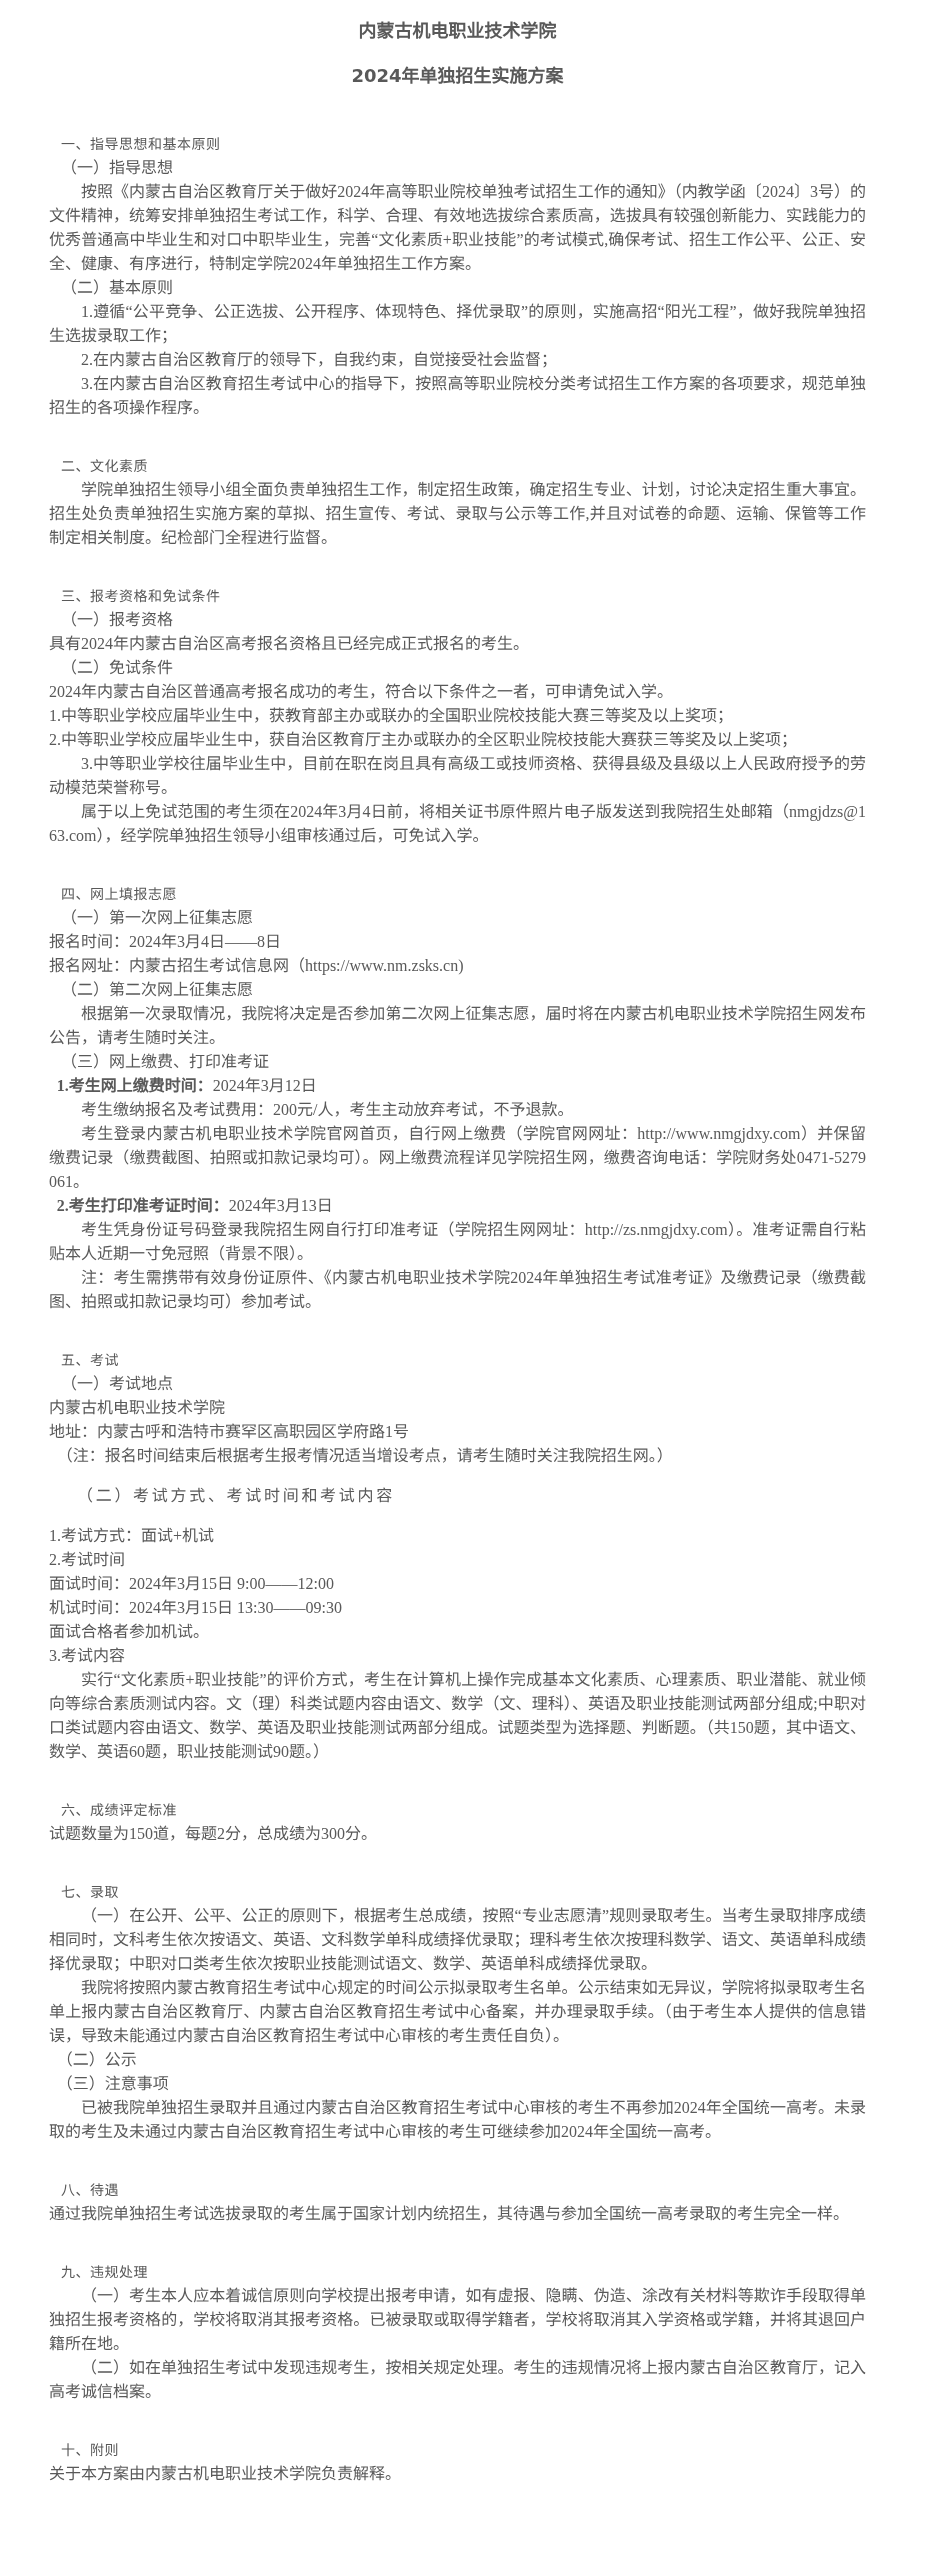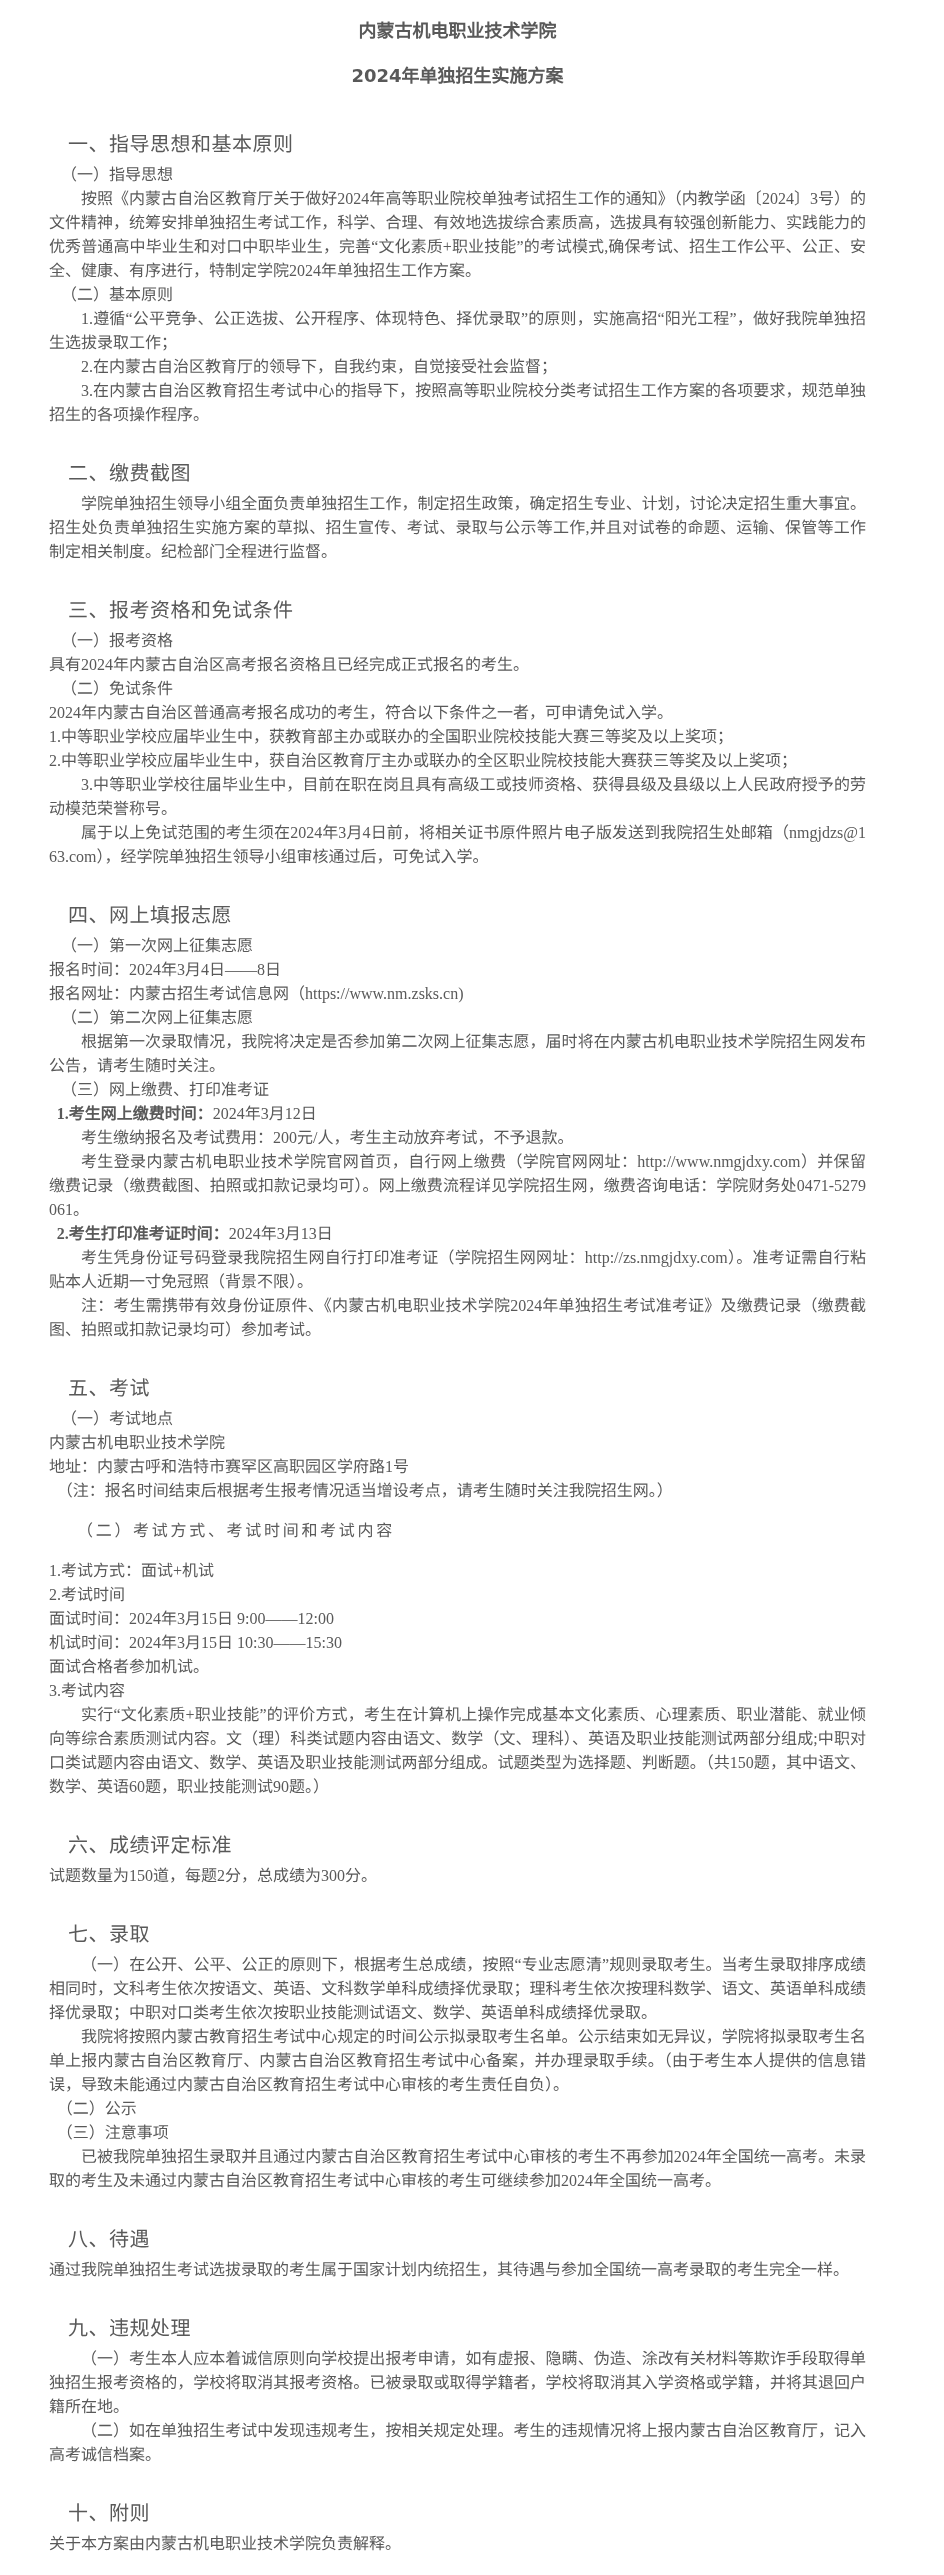--- a/index.html
+++ b/index.html
@@ -17,23 +17,23 @@
   .doc-title {
     text-align: center;
     font-weight: bold;
     font-size: 18px;
     line-height: 45px;
     margin: 0;
     color: #595959;
   }
   .doc-section { margin-top: 34px; }
   .sec-heading {
-    font-size: 20px;
+    font-size: 14px;
     font-weight: normal;
-    margin: 7px;
+    margin: 0;
     text-indent: 12px;
     letter-spacing: 0.5px;
     color: #595959;
   }
   .sub-bold {
     margin: 0;
     font-weight: normal;
     text-indent: 12px;
   }
   .sub-kai {
@@ -64,21 +64,21 @@
       <section class="doc-section">
         <h2 class="sec-heading">一、指导思想和基本原则</h2>
         <p class="sub-bold">（一）指导思想</p>
         <p class="para ind-2">按照《内蒙古自治区教育厅关于做好2024年高等职业院校单独考试招生工作的通知》（内教学函〔2024〕3号）的文件精神，统筹安排单独招生考试工作，科学、合理、有效地选拔综合素质高，选拔具有较强创新能力、实践能力的优秀普通高中毕业生和对口中职毕业生，完善“文化素质+职业技能”的考试模式,确保考试、招生工作公平、公正、安全、健康、有序进行，特制定学院2024年单独招生工作方案。</p>
         <p class="sub-bold">（二）基本原则</p>
         <p class="para ind-2">1.遵循“公平竞争、公正选拔、公开程序、体现特色、择优录取”的原则，实施高招“阳光工程”，做好我院单独招生选拔录取工作；</p>
         <p class="para ind-2">2.在内蒙古自治区教育厅的领导下，自我约束，自觉接受社会监督；</p>
         <p class="para ind-2">3.在内蒙古自治区教育招生考试中心的指导下，按照高等职业院校分类考试招生工作方案的各项要求，规范单独招生的各项操作程序。</p>
       </section>
       <section class="doc-section">
-        <h2 class="sec-heading">二、缴费截图</h2>
+        <h2 class="sec-heading">二、文化素质</h2>
         <p class="para ind-2">学院单独招生领导小组全面负责单独招生工作，制定招生政策，确定招生专业、计划，讨论决定招生重大事宜。招生处负责单独招生实施方案的草拟、招生宣传、考试、录取与公示等工作,并且对试卷的命题、运输、保管等工作制定相关制度。纪检部门全程进行监督。</p>
       </section>
       <section class="doc-section">
         <h2 class="sec-heading">三、报考资格和免试条件</h2>
         <p class="sub-bold">（一）报考资格</p>
         <p class="para ind-0">具有2024年内蒙古自治区高考报名资格且已经完成正式报名的考生。</p>
         <p class="sub-bold">（二）免试条件</p>
         <p class="para ind-0">2024年内蒙古自治区普通高考报名成功的考生，符合以下条件之一者，可申请免试入学。</p>
         <p class="para ind-0">1.中等职业学校应届毕业生中，获教育部主办或联办的全国职业院校技能大赛三等奖及以上奖项；</p>
         <p class="para ind-0">2.中等职业学校应届毕业生中，获自治区教育厅主办或联办的全区职业院校技能大赛获三等奖及以上奖项；</p>
@@ -103,21 +103,21 @@
       <section class="doc-section">
         <h2 class="sec-heading">五、考试</h2>
         <p class="sub-bold">（一）考试地点</p>
         <p class="para ind-0">内蒙古机电职业技术学院</p>
         <p class="para ind-0">地址：内蒙古呼和浩特市赛罕区高职园区学府路1号</p>
         <p class="para ind-1">（注：报名时间结束后根据考生报考情况适当增设考点，请考生随时关注我院招生网。）</p>
         <p class="sub-kai">（二）考试方式、考试时间和考试内容</p>
         <p class="para ind-0">1.考试方式：面试+机试</p>
         <p class="para ind-0">2.考试时间</p>
         <p class="para ind-0">面试时间：2024年3月15日 9:00——12:00</p>
-        <p class="para ind-0">机试时间：2024年3月15日 10:30——15:30</p>
+        <p class="para ind-0">机试时间：2024年3月15日 13:30——09:30</p>
         <p class="para ind-0">面试合格者参加机试。</p>
         <p class="para ind-0">3.考试内容</p>
         <p class="para ind-2">实行“文化素质+职业技能”的评价方式，考生在计算机上操作完成基本文化素质、心理素质、职业潜能、就业倾向等综合素质测试内容。文（理）科类试题内容由语文、数学（文、理科）、英语及职业技能测试两部分组成;中职对口类试题内容由语文、数学、英语及职业技能测试两部分组成。试题类型为选择题、判断题。（共150题，其中语文、数学、英语60题，职业技能测试90题。）</p>
       </section>
       <section class="doc-section">
         <h2 class="sec-heading">六、成绩评定标准</h2>
         <p class="para ind-0">试题数量为150道，每题2分，总成绩为300分。</p>
       </section>
       <section class="doc-section">
         <h2 class="sec-heading">七、录取</h2>

